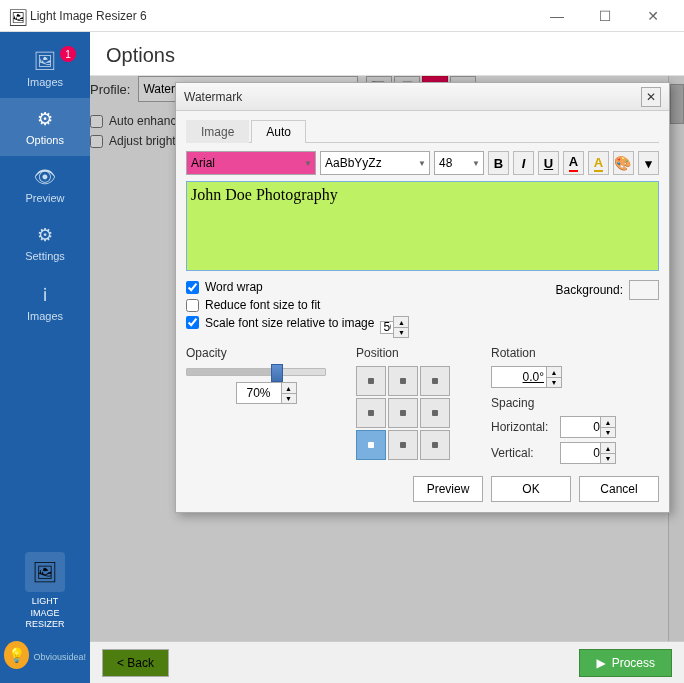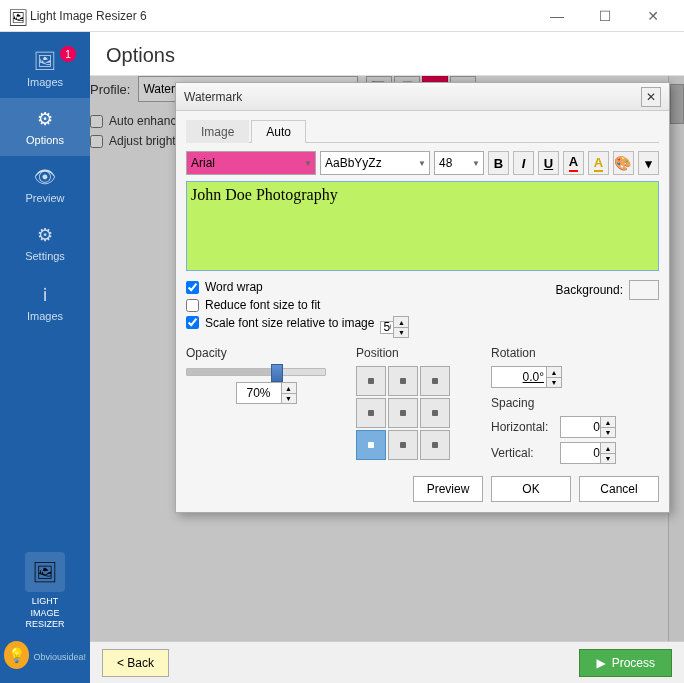--- a/index.html
+++ b/index.html
@@ -97,21 +97,21 @@
 
     
     .bottom-bar {
       height: 42px; background: #f0f0f0;
       border-top: 1px solid #ccc;
       display: flex; align-items: center;
       padding: 0 12px; justify-content: space-between;
     }
     .back-btn {
       height: 28px; padding: 0 14px;
-      border: 1px solid #aaa; background: #fef9c3;
+      border: 1px solid #aaa; background: #4d7c0f;
       font-size: 12px; cursor: pointer;
     }
     .process-btn {
       height: 28px; padding: 0 16px;
       border: 1px solid #3a8a3a; background: #4caf50;
       font-size: 12px; cursor: pointer; color: #fff;
       display: flex; align-items: center; gap: 6px;
     }
 
     

